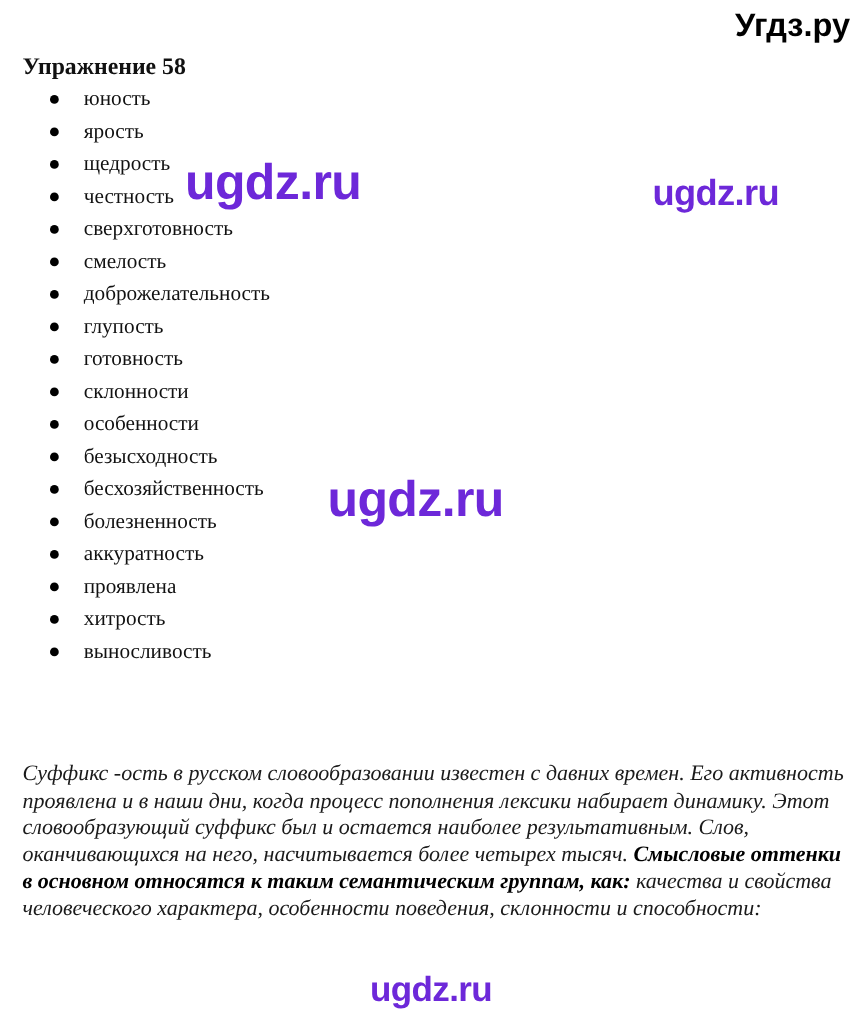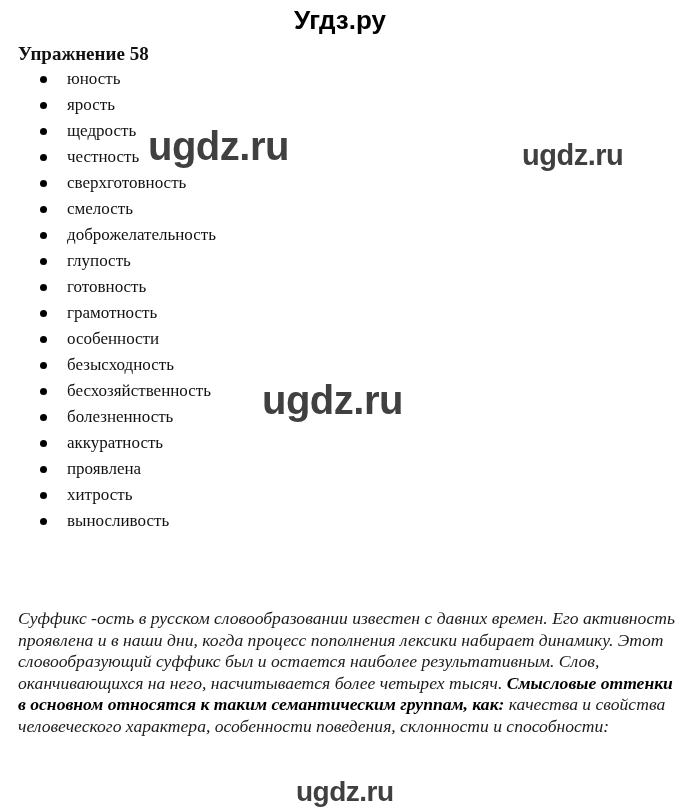--- a/index.html
+++ b/index.html
@@ -1,18 +1,18 @@
 <!DOCTYPE html>
 <html><head>
 <meta charset="utf-8">
 <style>
   html, body { margin: 0; padding: 0; background: #ffffff; }
   body { width: 680px; height: 809px; position: relative; overflow: hidden; color: #111; }
   .site-title {
-    position: absolute; left: 0; top: 0; width: 680px; text-align: center;
+    position: absolute; left: 0; top: 0; width: 680px; text-align: right;
     font-family: "Liberation Sans", sans-serif; font-weight: bold; font-size: 26px;
     line-height: 32px; top: 4px; color: #000;
   }
   .exercise-title {
     position: absolute; left: 18px; top: 42px;
     font-family: Liberation Serif, serif; font-weight: bold; font-size: 19px; line-height: 24px;
   }
   .word-list {
     position: absolute; left: 0; top: 66px; margin: 0; padding: 0; list-style: none;
   }
@@ -24,21 +24,21 @@
     position: absolute; left: 40px; top: 10px; width: 7px; height: 7px; border-radius: 50%; background: #000;
   }
   .paragraph {
     position: absolute; left: 18px; top: 608px; width: 660px;
     font-family: "Liberation Serif", serif; font-size: 17.6px; line-height: 21.6px; color: #1a1a1a;
     margin: 0;
     font-style: italic;
   }
   .paragraph b { color: #000; }
   .watermark {
-    position: absolute; font-family: "Liberation Sans", sans-serif; font-weight: bold; color: #404040;
+    position: absolute; font-family: "Liberation Sans", sans-serif; font-weight: bold; color: #6d28d9;
     letter-spacing: -0.5px;
   }
   .wm-1 { left: 148px; top: 124px; font-size: 40px; line-height: 44px; }
   .wm-2 { left: 522px; top: 138px; font-size: 29px; line-height: 34px; }
   .wm-3 { left: 262px; top: 378px; font-size: 40px; line-height: 44px; }
   .wm-4 { left: 296px; top: 776px; font-size: 28px; line-height: 32px; }
 </style>
 </head>
 <body>
 
@@ -49,21 +49,21 @@
 <ul class="word-list">
   <li class="word-item"><span class="bullet"></span><span>юность</span></li>
   <li class="word-item"><span class="bullet"></span><span>ярость</span></li>
   <li class="word-item"><span class="bullet"></span><span>щедрость</span></li>
   <li class="word-item"><span class="bullet"></span><span>честность</span></li>
   <li class="word-item"><span class="bullet"></span><span>сверхготовность</span></li>
   <li class="word-item"><span class="bullet"></span><span>смелость</span></li>
   <li class="word-item"><span class="bullet"></span><span>доброжелательность</span></li>
   <li class="word-item"><span class="bullet"></span><span>глупость</span></li>
   <li class="word-item"><span class="bullet"></span><span>готовность</span></li>
-  <li class="word-item"><span class="bullet"></span><span>грамотность</span></li>
+  <li class="word-item"><span class="bullet"></span><span>склонности</span></li>
   <li class="word-item"><span class="bullet"></span><span>особенности</span></li>
   <li class="word-item"><span class="bullet"></span><span>безысходность</span></li>
   <li class="word-item"><span class="bullet"></span><span>бесхозяйственность</span></li>
   <li class="word-item"><span class="bullet"></span><span>болезненность</span></li>
   <li class="word-item"><span class="bullet"></span><span>аккуратность</span></li>
   <li class="word-item"><span class="bullet"></span><span>проявлена</span></li>
   <li class="word-item"><span class="bullet"></span><span>хитрость</span></li>
   <li class="word-item"><span class="bullet"></span><span>выносливость</span></li>
 </ul>
 

